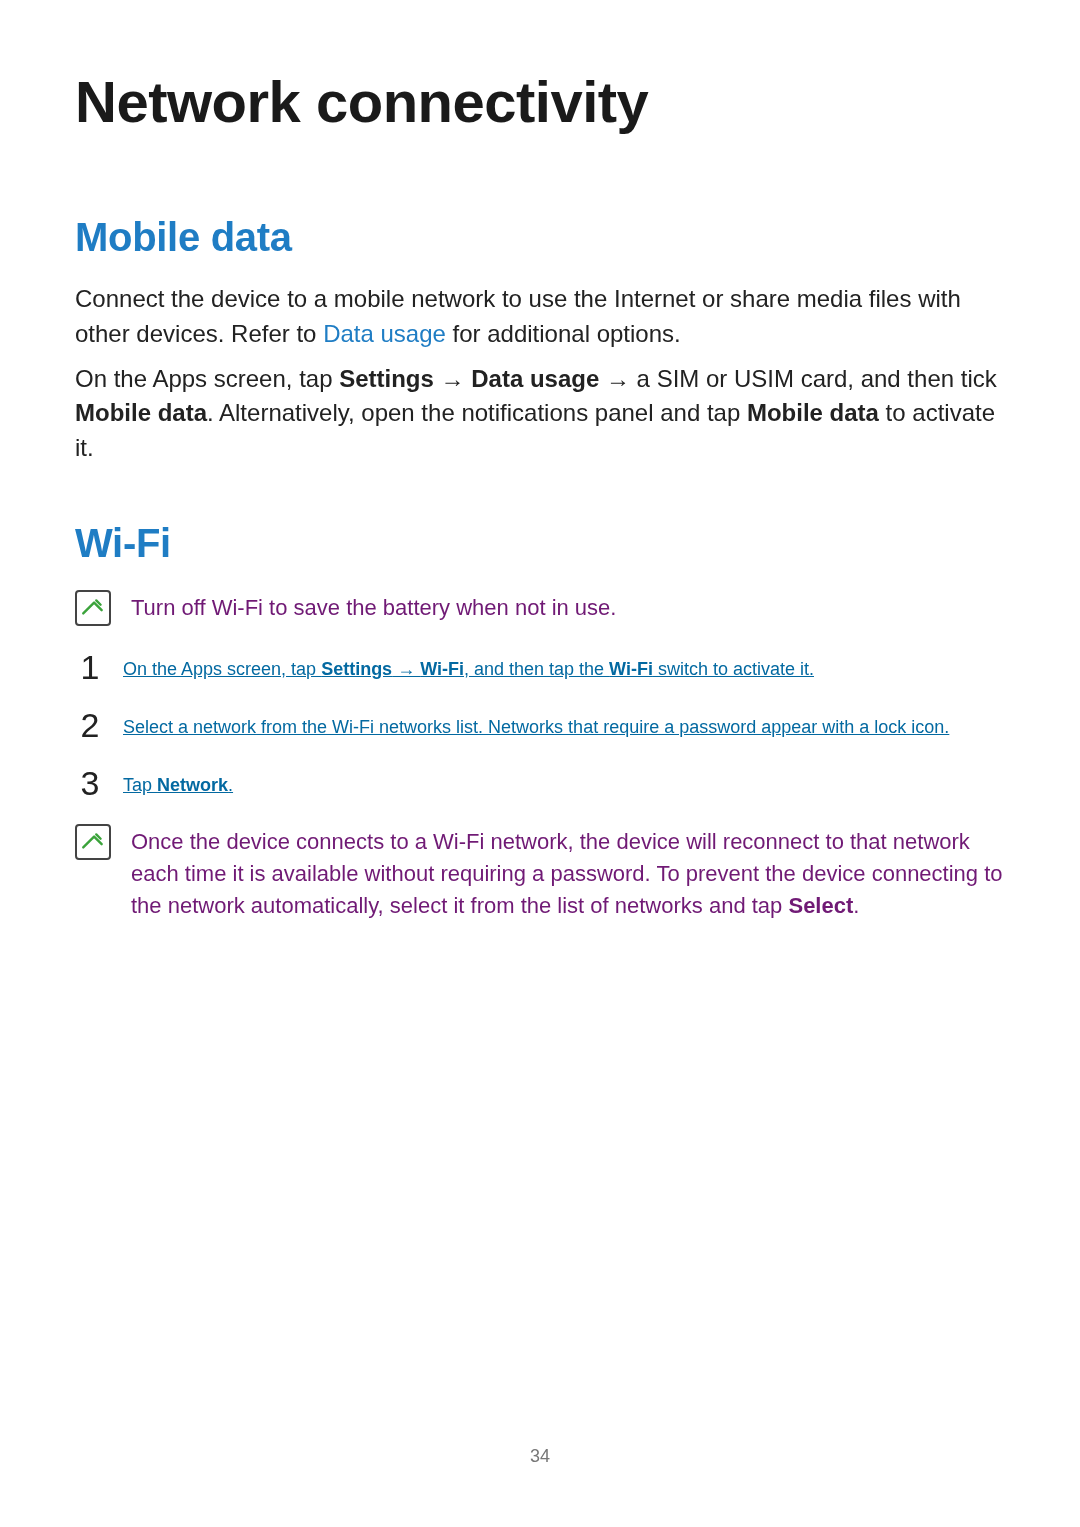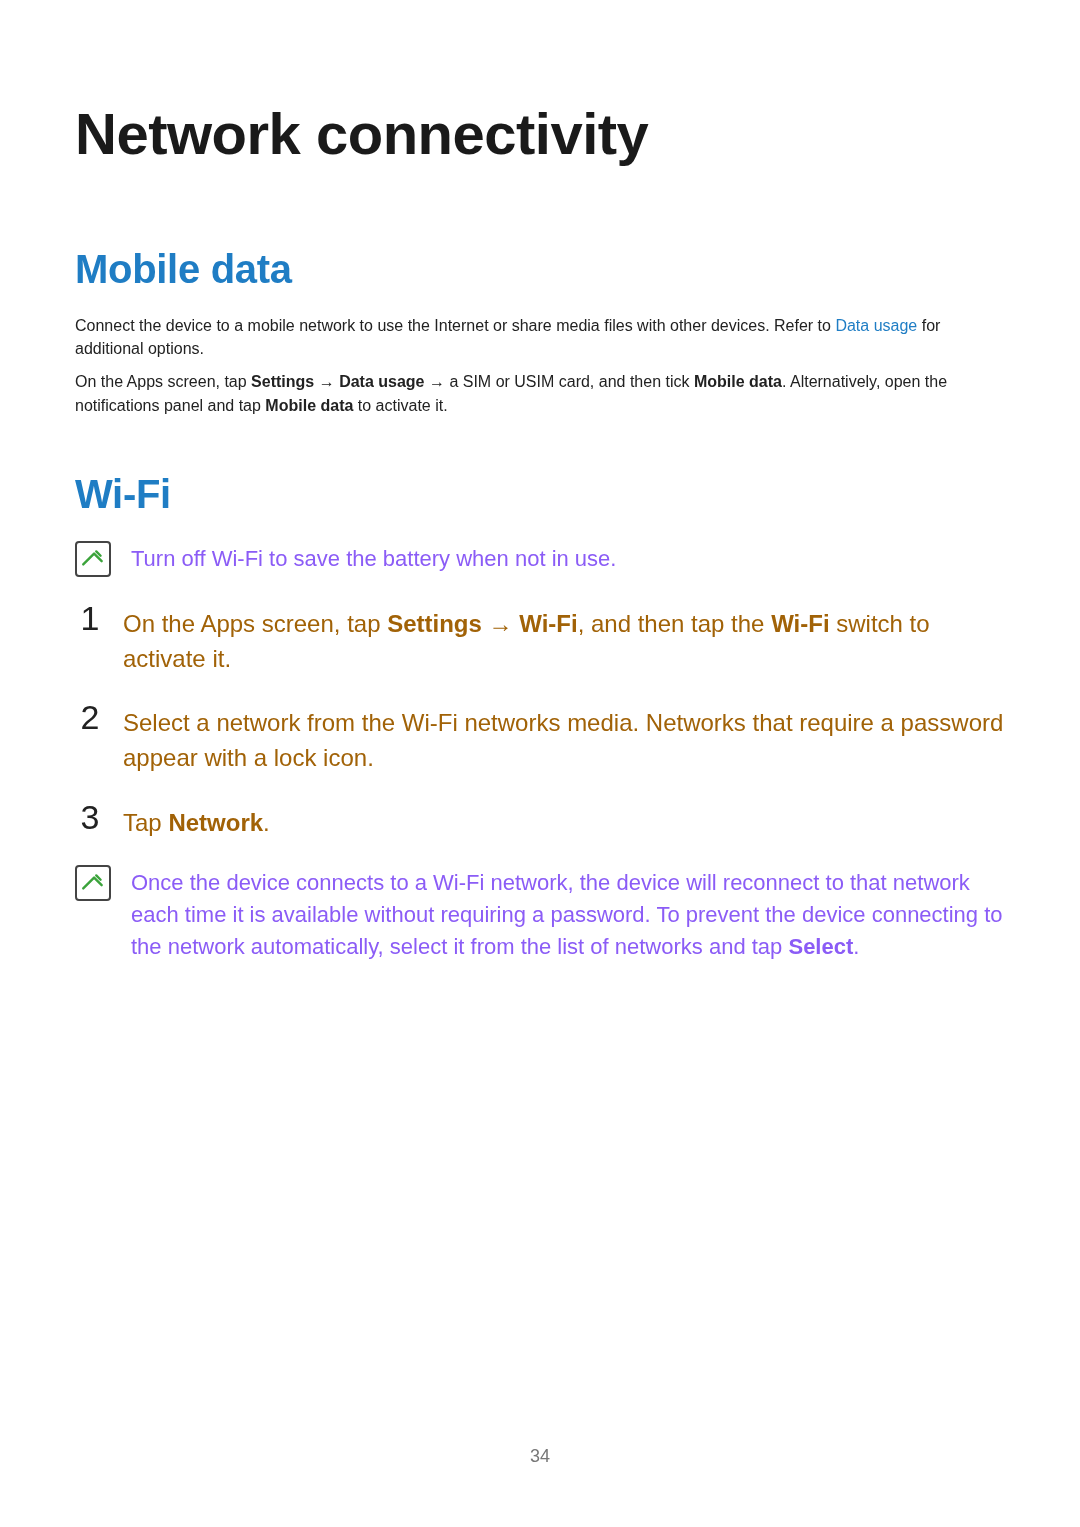--- a/index.html
+++ b/index.html
@@ -5,39 +5,39 @@
   * { margin: 0; padding: 0; box-sizing: border-box; }
   body {
     width: 1080px;
     height: 1527px;
     background: #ffffff;
     font-family: "Segoe UI", "Helvetica Neue", Arial, sans-serif;
     color: #1a1a1a;
     position: relative;
   }
   .page {
-    padding: 100px 75px 0 75px;
+    padding: 68px 75px 0 75px;
   }
   .chapter-title {
     font-size: 58px;
     font-weight: 700;
     margin-bottom: 80px;
     letter-spacing: -0.5px;
   }
   .section-title {
     font-size: 40px;
     font-weight: 700;
     color: #1f7dc4;
     margin-top: 12px;
     margin-bottom: 22px;
     letter-spacing: -0.3px;
   }
   .section-title.wifi { margin-top: 55px; }
   .body-text {
-    font-size: 16px;
+    font-size: 24px;
     line-height: 1.45;
     margin-bottom: 10px;
     color: #222;
   }
   .link-text { color: #1f7dc4; }
   .bold { font-weight: 700; }
   .arrow { font-weight: 400; }
   .note-row {
     display: flex;
     align-items: flex-start;
@@ -53,43 +53,44 @@
     border-radius: 4px;
     display: flex;
     align-items: center;
     justify-content: center;
     margin-top: 2px;
   }
   .note-icon-box svg { width: 26px; height: 26px; }
   .note-text {
     font-size: 22px;
     line-height: 1.45;
-    color: #8b5cf6;
+    color: #701a75;
     padding-top: 4px;
   }
   .step-row {
     display: flex;
     align-items: flex-start;
     gap: 18px;
     margin-top: 24px;
   }
   .step-num-col {
     flex: 0 0 30px;
     text-align: center;
     font-size: 34px;
     font-weight: 400;
     line-height: 1;
     color: #222;
     font-family: "Segoe UI", Arial, sans-serif;
   }
   .step-text {
-    font-size: 24px;
+    font-size: 18px;
     line-height: 1.45;
-    color: #a16207;
+    color: #0369a1;
     padding-top: 6px;
+    text-decoration: underline;
   }
   .page-number {
     position: absolute;
     bottom: 60px;
     left: 0;
     width: 100%;
     text-align: center;
     font-size: 18px;
     color: #777;
   }
@@ -126,21 +127,21 @@
 
   <div class="step-row">
     <div class="step-num-col">1</div>
     <div class="step-text">
       <span>On the Apps screen, tap </span><span class="bold">Settings</span><span class="arrow"> → </span><span class="bold">Wi-Fi</span><span>, and then tap the </span><span class="bold">Wi-Fi</span><span> switch to activate it.</span>
     </div>
   </div>
 
   <div class="step-row">
     <div class="step-num-col">2</div>
-    <div class="step-text">Select a network from the Wi-Fi networks media. Networks that require a password appear with a lock icon.</div>
+    <div class="step-text">Select a network from the Wi-Fi networks list. Networks that require a password appear with a lock icon.</div>
   </div>
 
   <div class="step-row">
     <div class="step-num-col">3</div>
     <div class="step-text">
       <span>Tap </span><span class="bold">Network</span><span>.</span>
     </div>
   </div>
 
   <div class="note-row">

